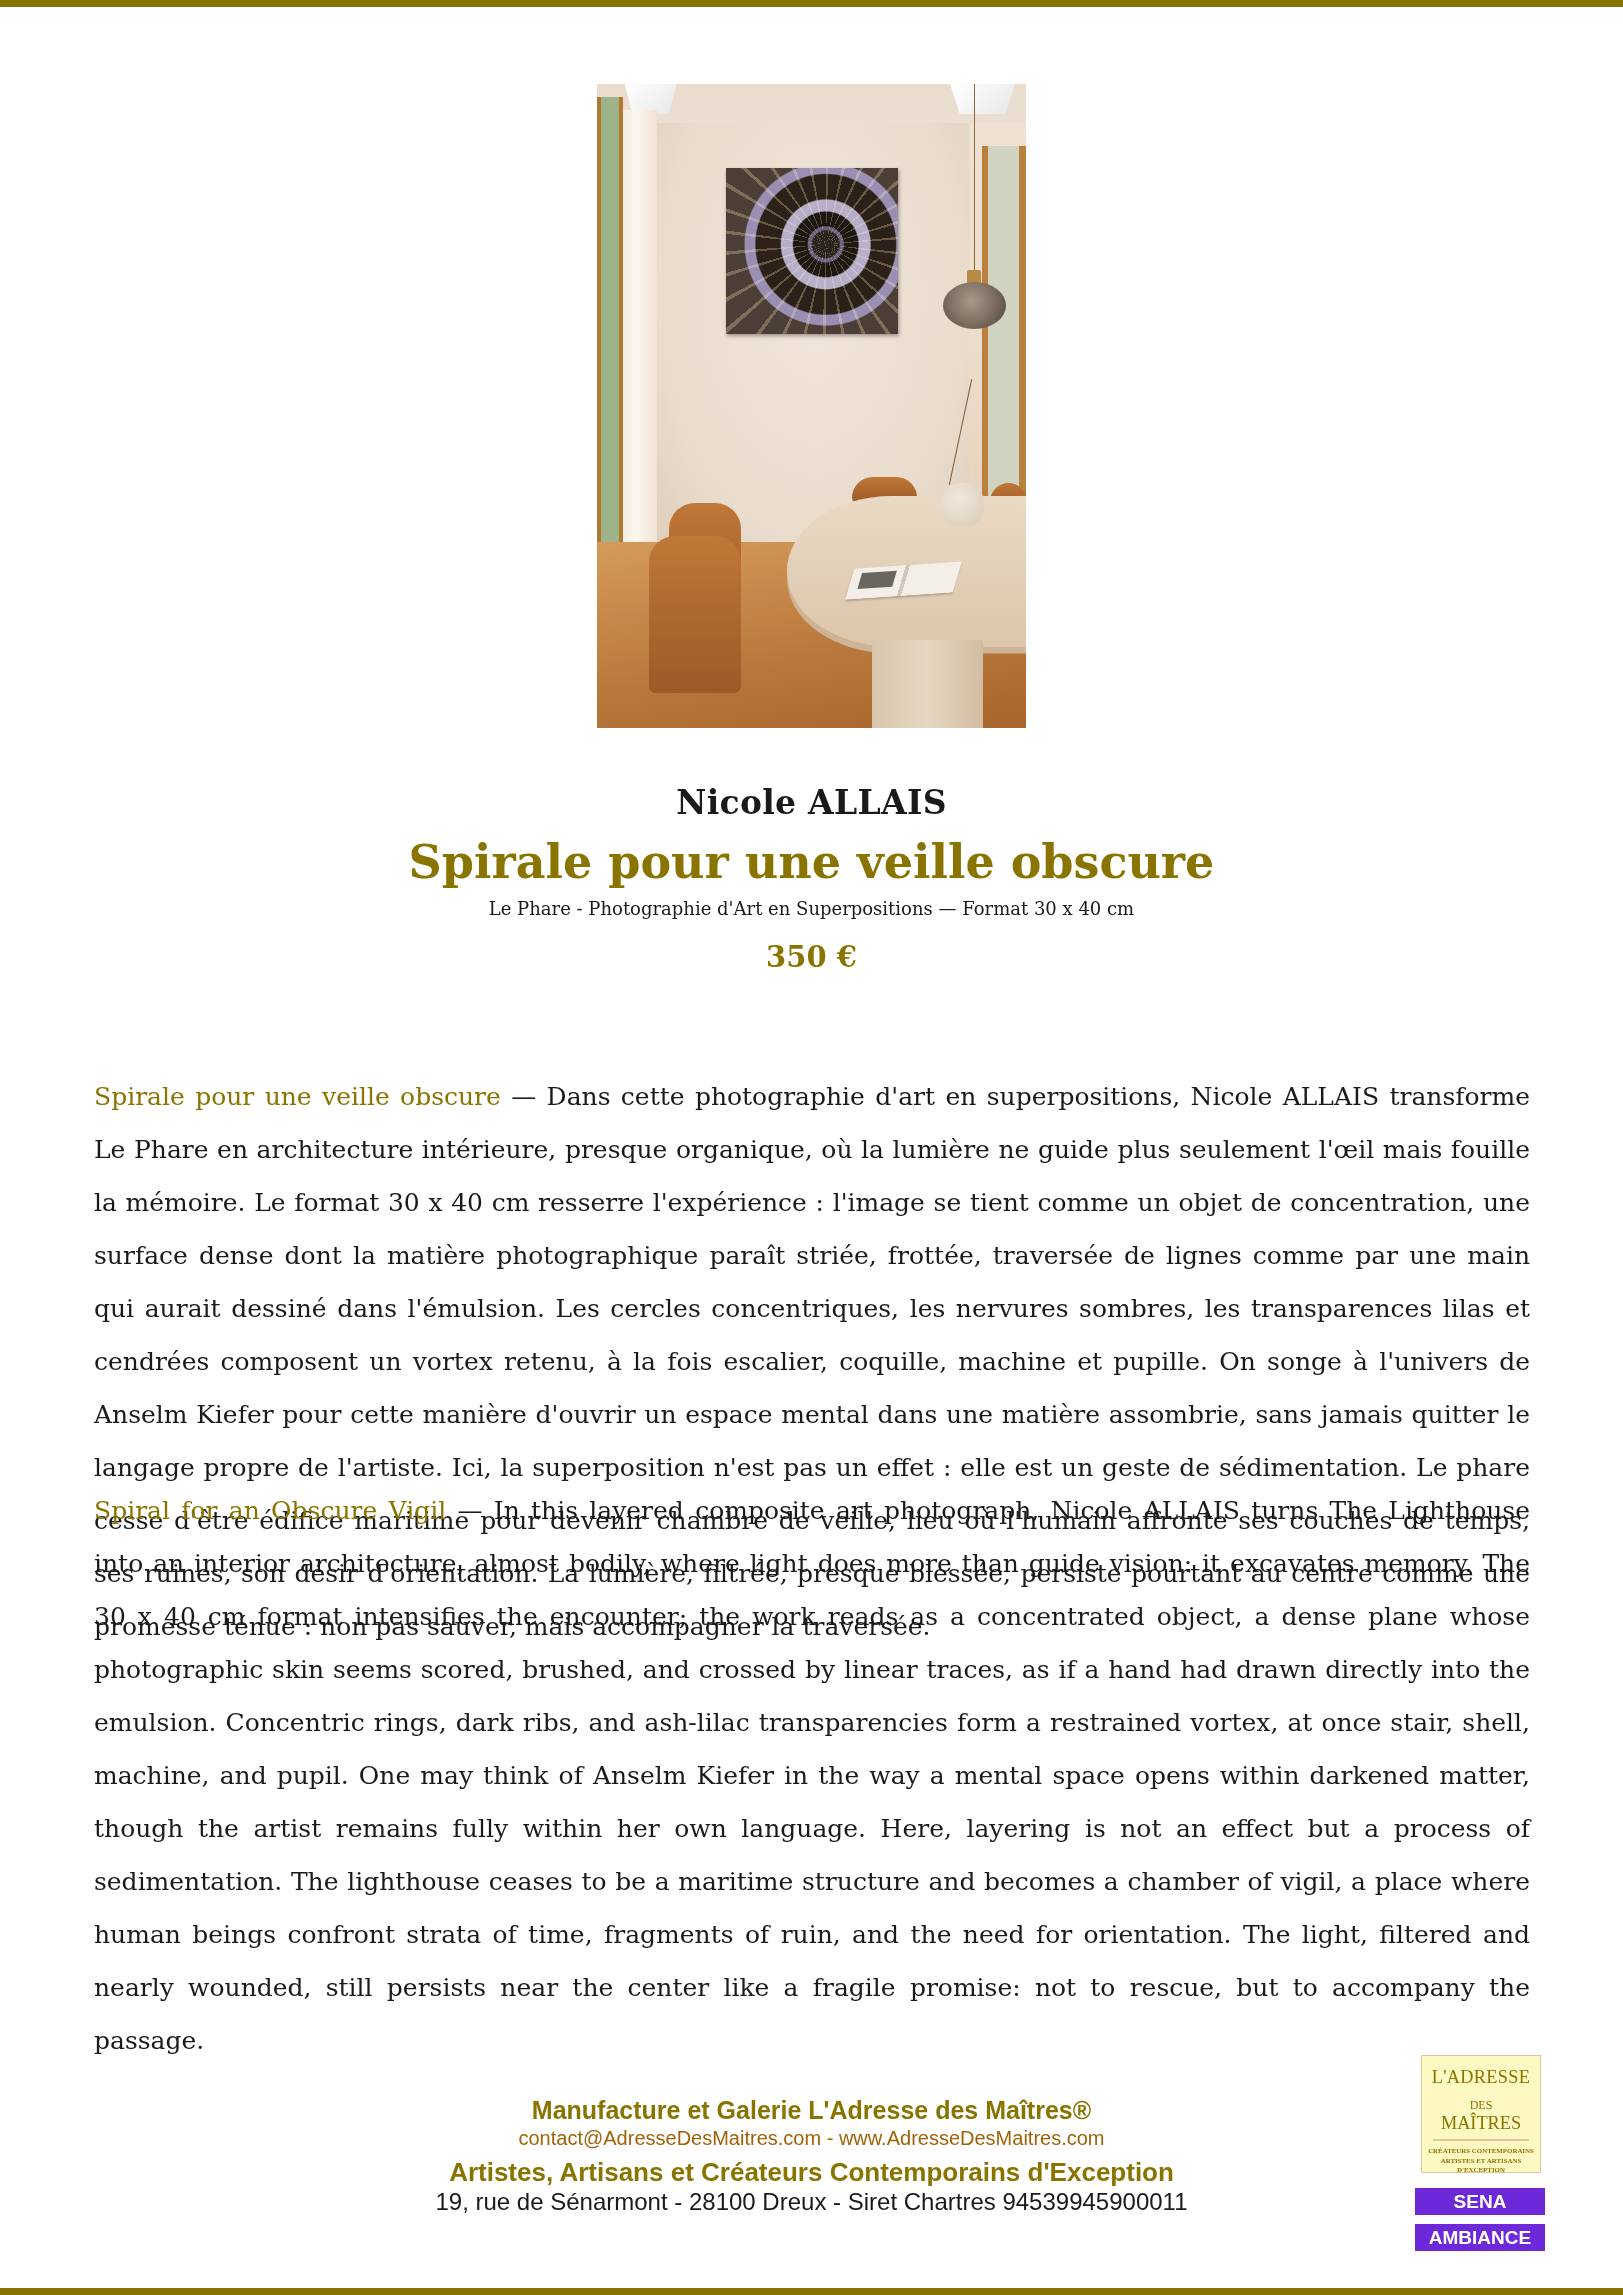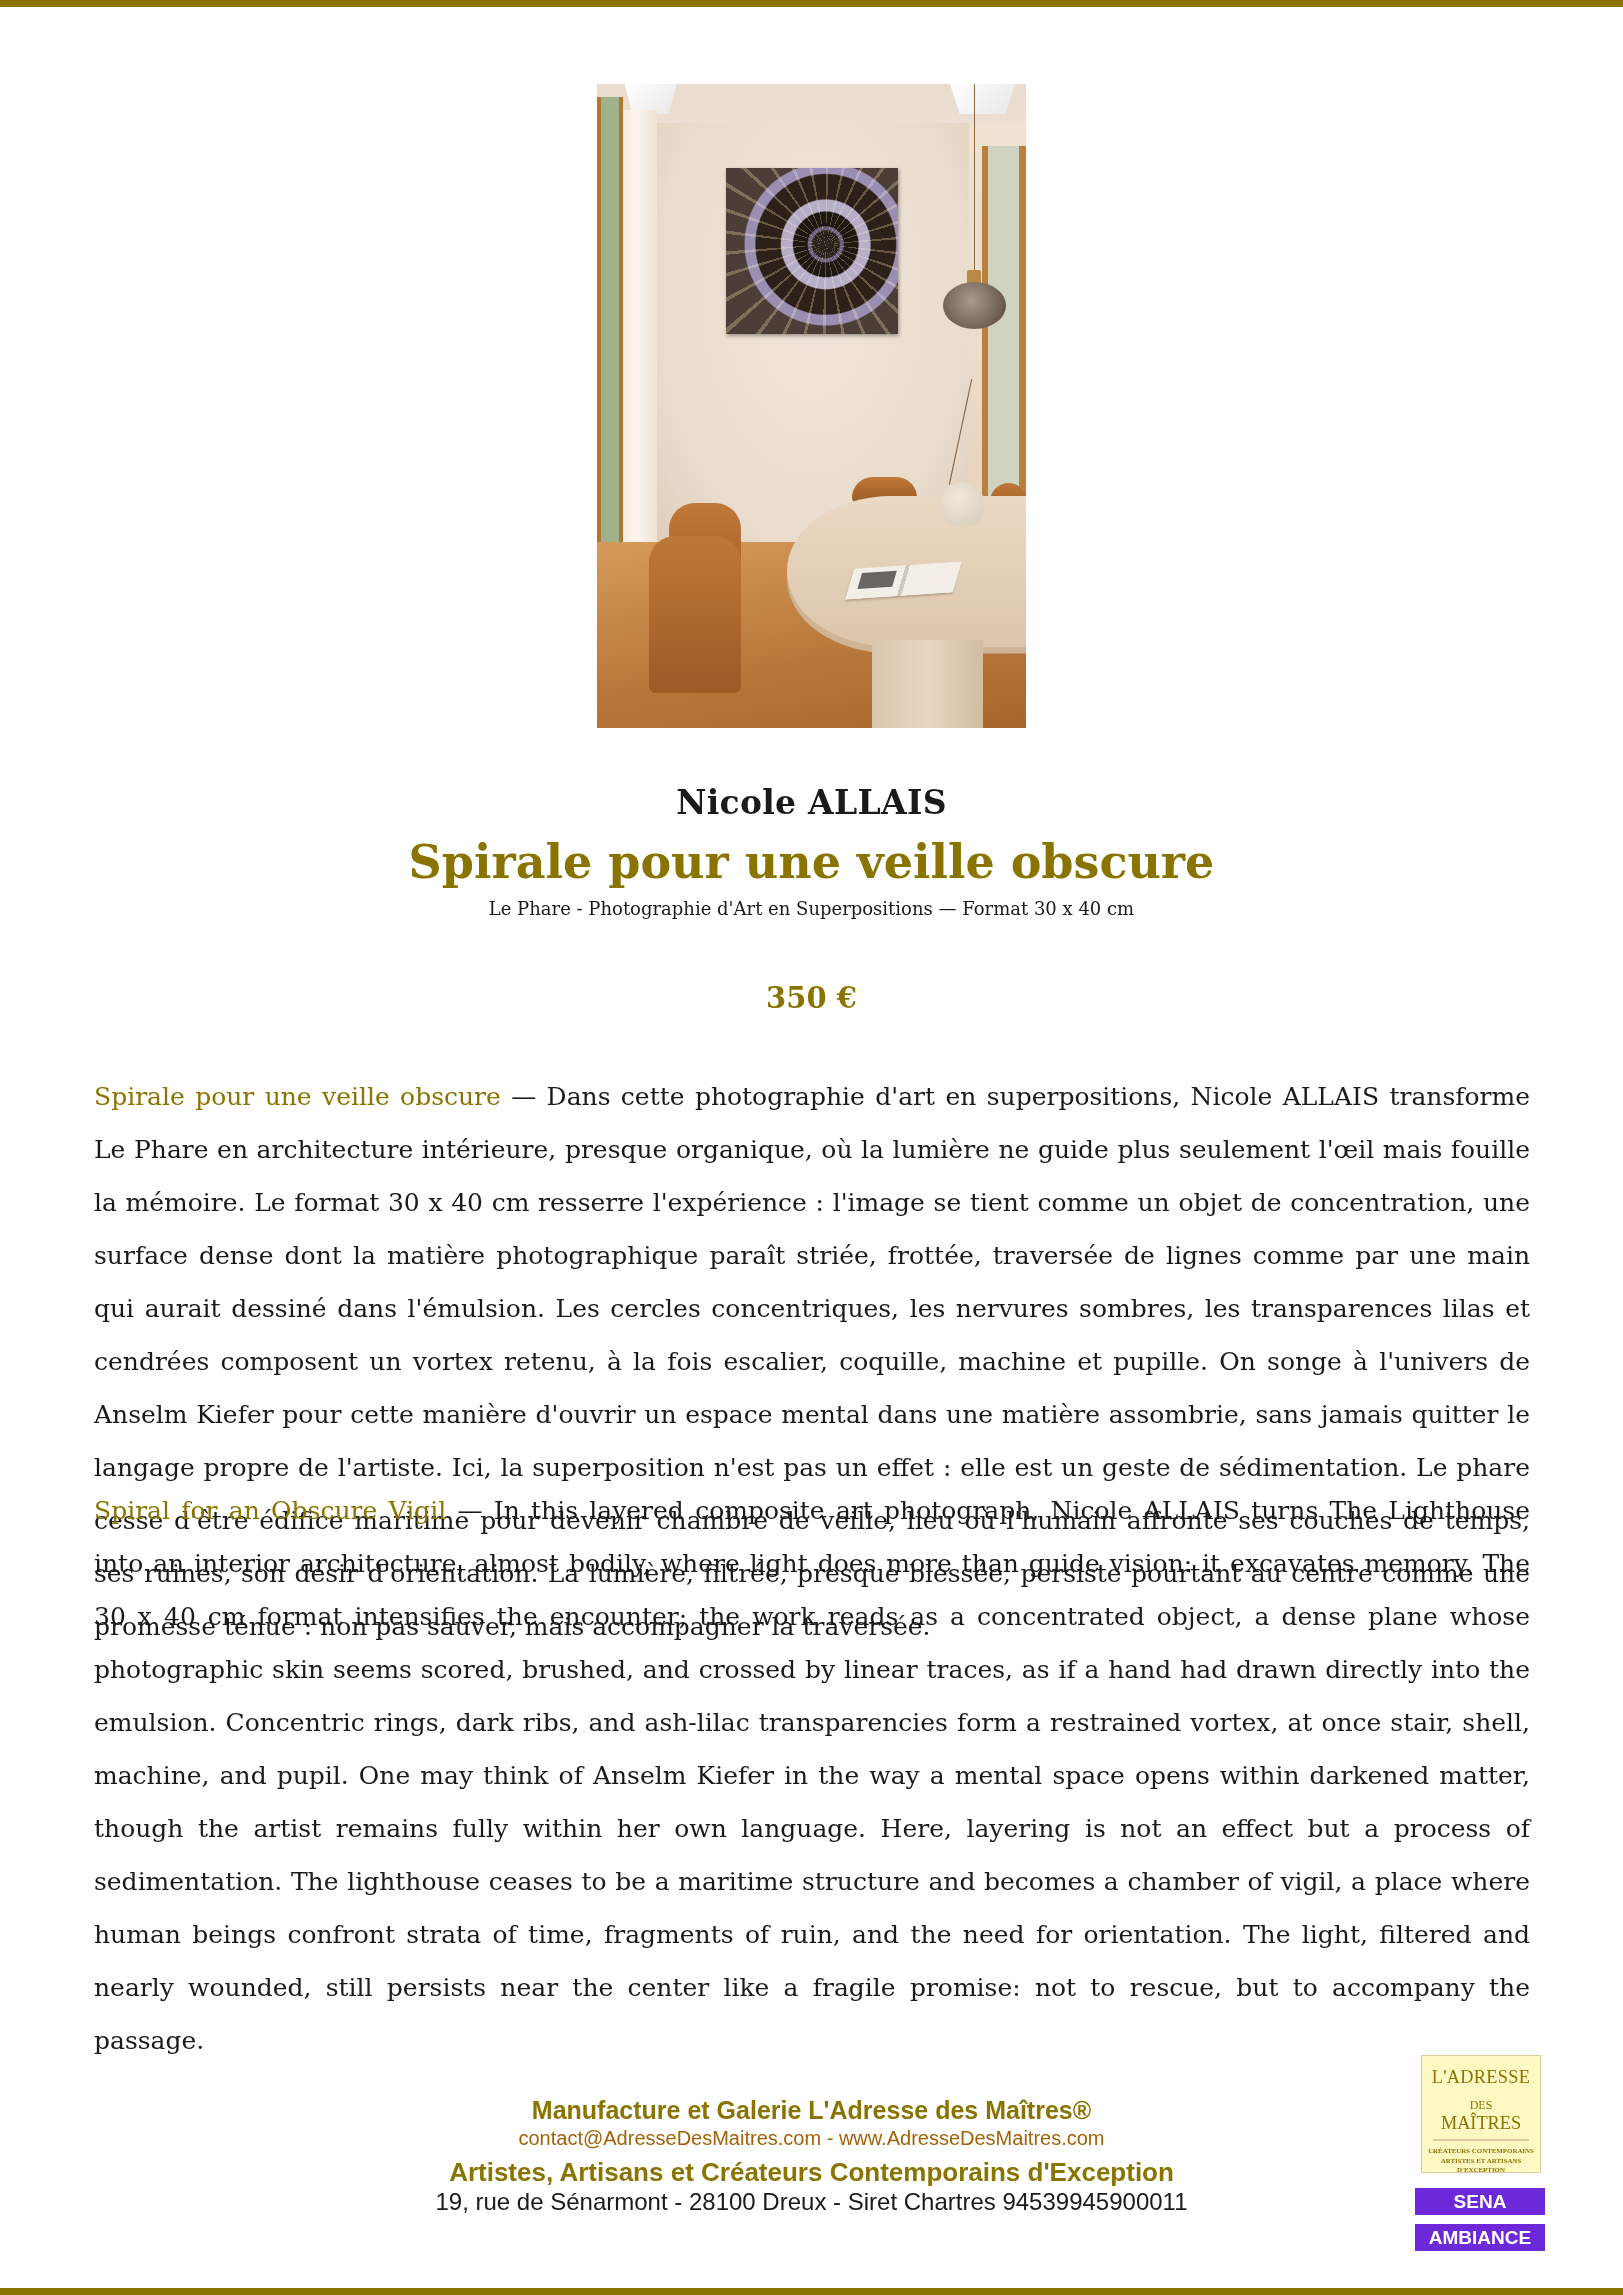--- a/index.html
+++ b/index.html
@@ -49,21 +49,21 @@
   .photo .vase { position:absolute; left:344px; top:399px; width:43px; height:43px; border-radius: 45% 45% 40% 40%; background: radial-gradient(circle at 40% 35%, #f1e9dd, #d7cab7); }
   .photo .branch { position:absolute; left:363px; top:294px; width:1.3px; height:108px; background:#7a5a3a; transform: rotate(12deg); }
   .photo .book { position:absolute; left:254px; top:481px; width:105px; height:31px; background: linear-gradient(90deg,#f3efe8 0 48%,#cfc8bd 48% 52%,#f3efe8 52%); transform: skewX(-20deg) rotate(-4deg); box-shadow: 0 2px 2px rgba(0,0,0,0.2); }
   .photo .book::before { content:""; position:absolute; left:9.2px; top:5.2px; width:34px; height:15.7px; background:#6a6560; }
 
   
   .centered { position:absolute; left:0; width:1623px; text-align:center; white-space:nowrap; }
   .author { top:783px; font-size:33px; font-weight:bold; color:#1a1a1a; letter-spacing:0.3px; }
   .title { top:835px; font-size:46px; font-weight:bold; color:#8a7400; }
   .subtitle { top:898px; font-size:18px; color:#1a1a1a; }
-  .price { top:940px; font-size:29px; font-weight:bold; color:#8a7400;margin-top:41px; }
+  .price { top:940px; font-size:29px; font-weight:bold; color:#8a7400; }
 
   
   .body-text { position:absolute; left:94px; width:1436px; font-size:25px; line-height:53px; text-align:justify; color:#1a1a1a; }
   .body-text .lead { color:#8a7400; }
   .p1 { top:1070px; }
   .p2 { top:1484px; }
 
   
   .footer { position:absolute; left:0; width:1623px; text-align:center; font-family:"Liberation Sans","DejaVu Sans",sans-serif; white-space:nowrap; }
   .f1 { top:2096px; font-size:25px; font-weight:bold; color:#8a7400; }

